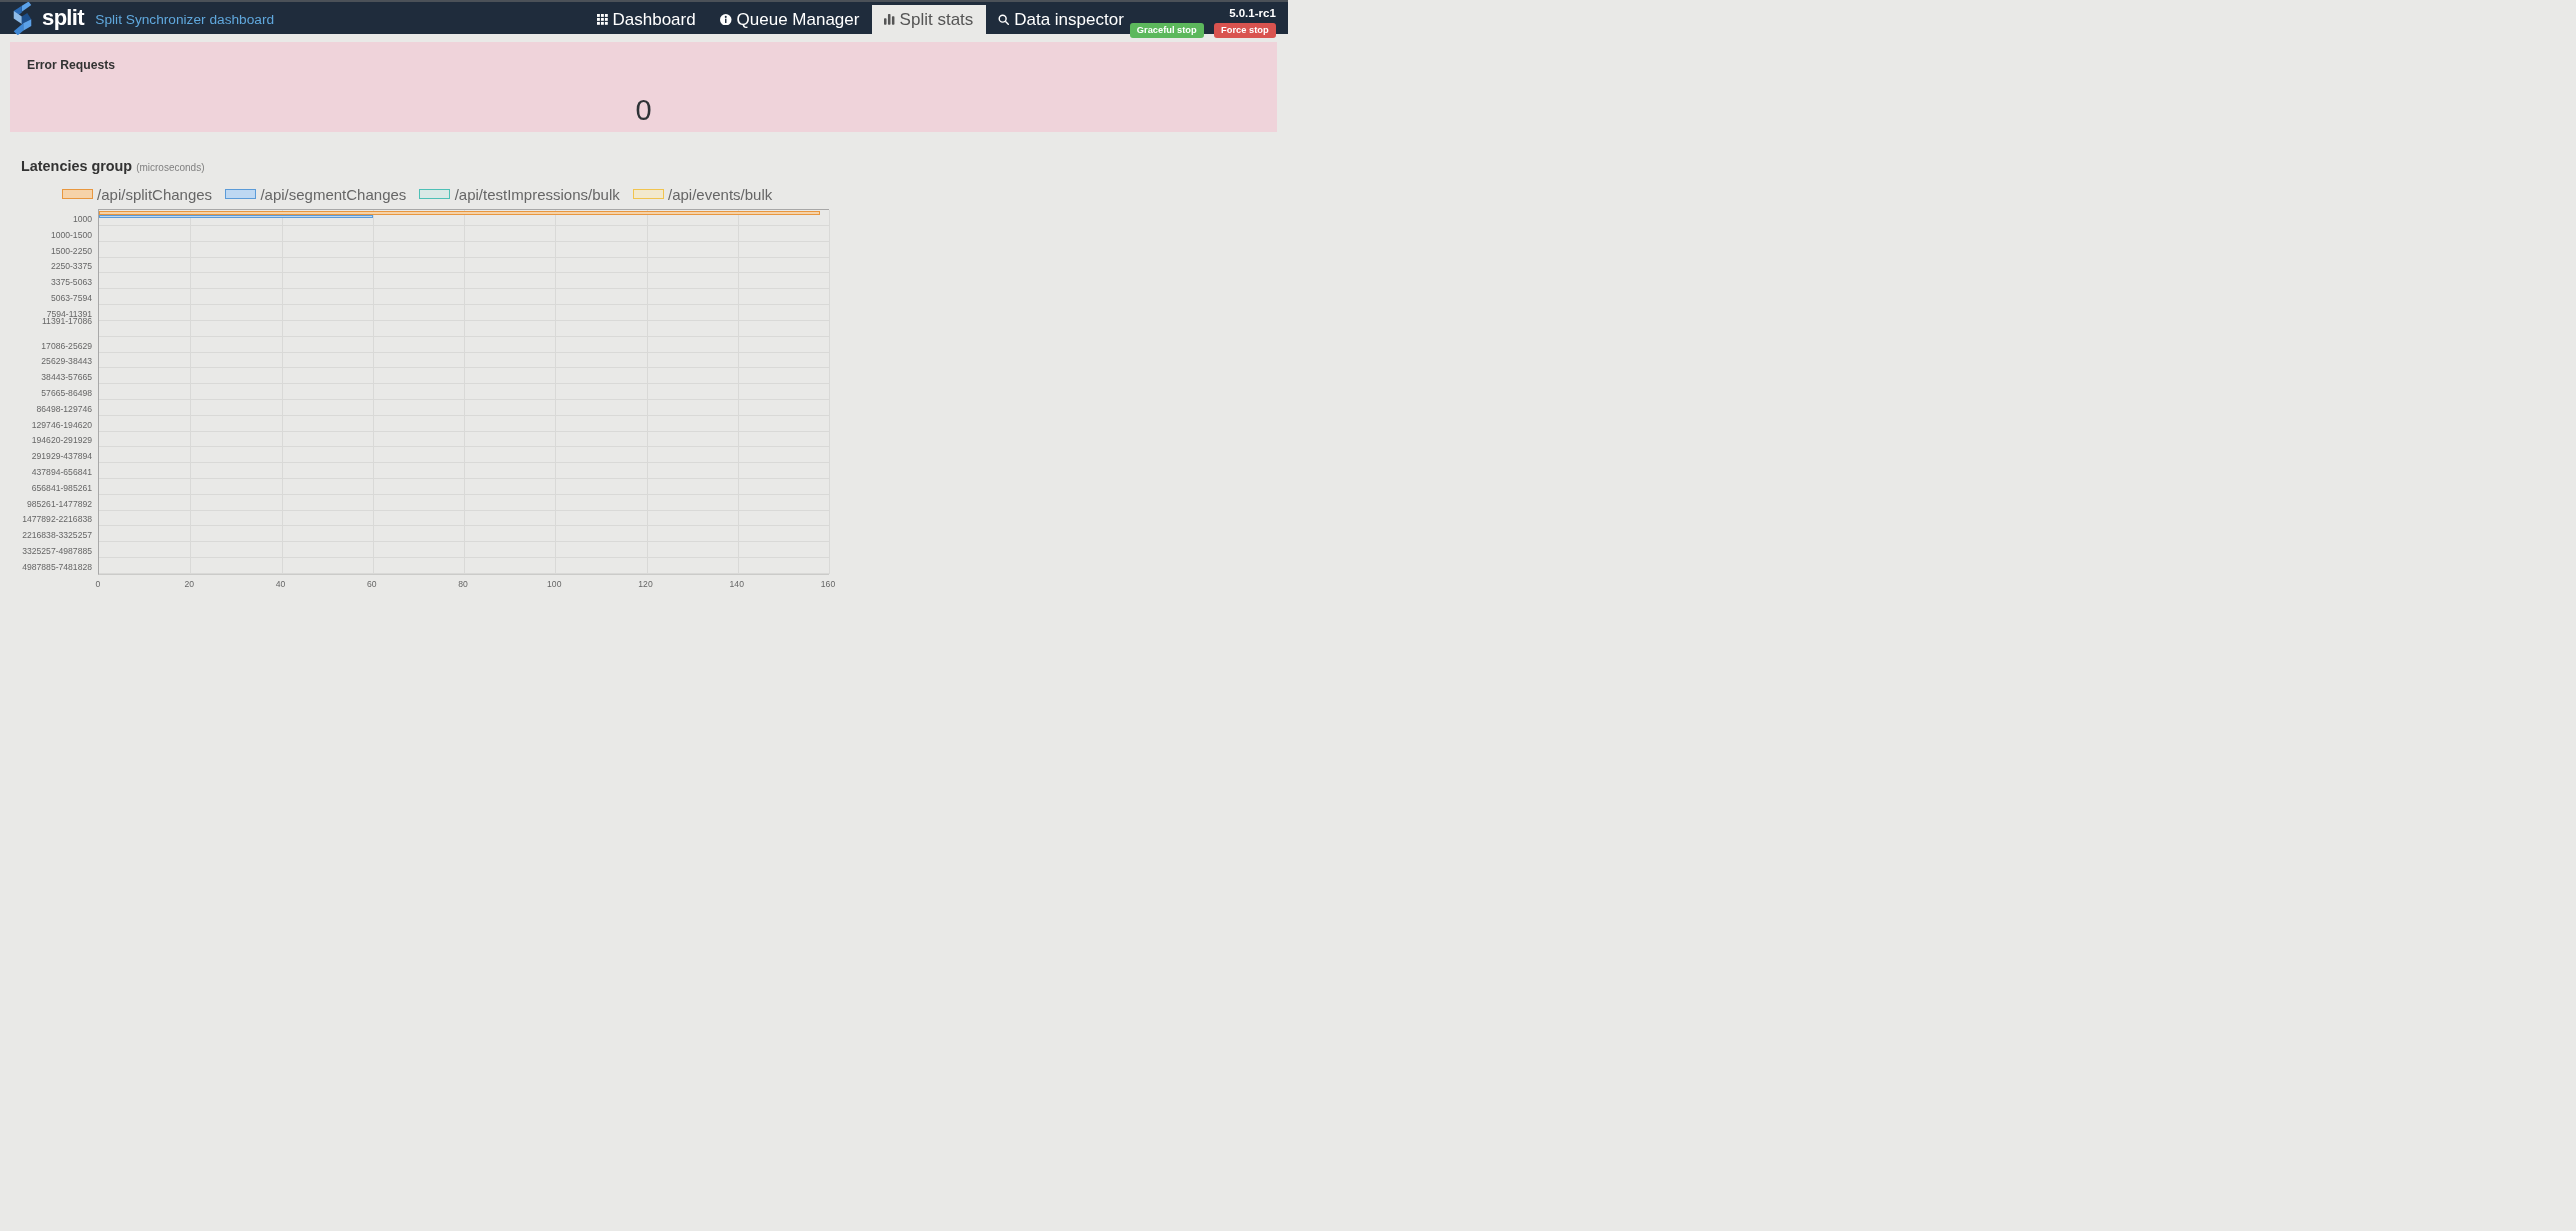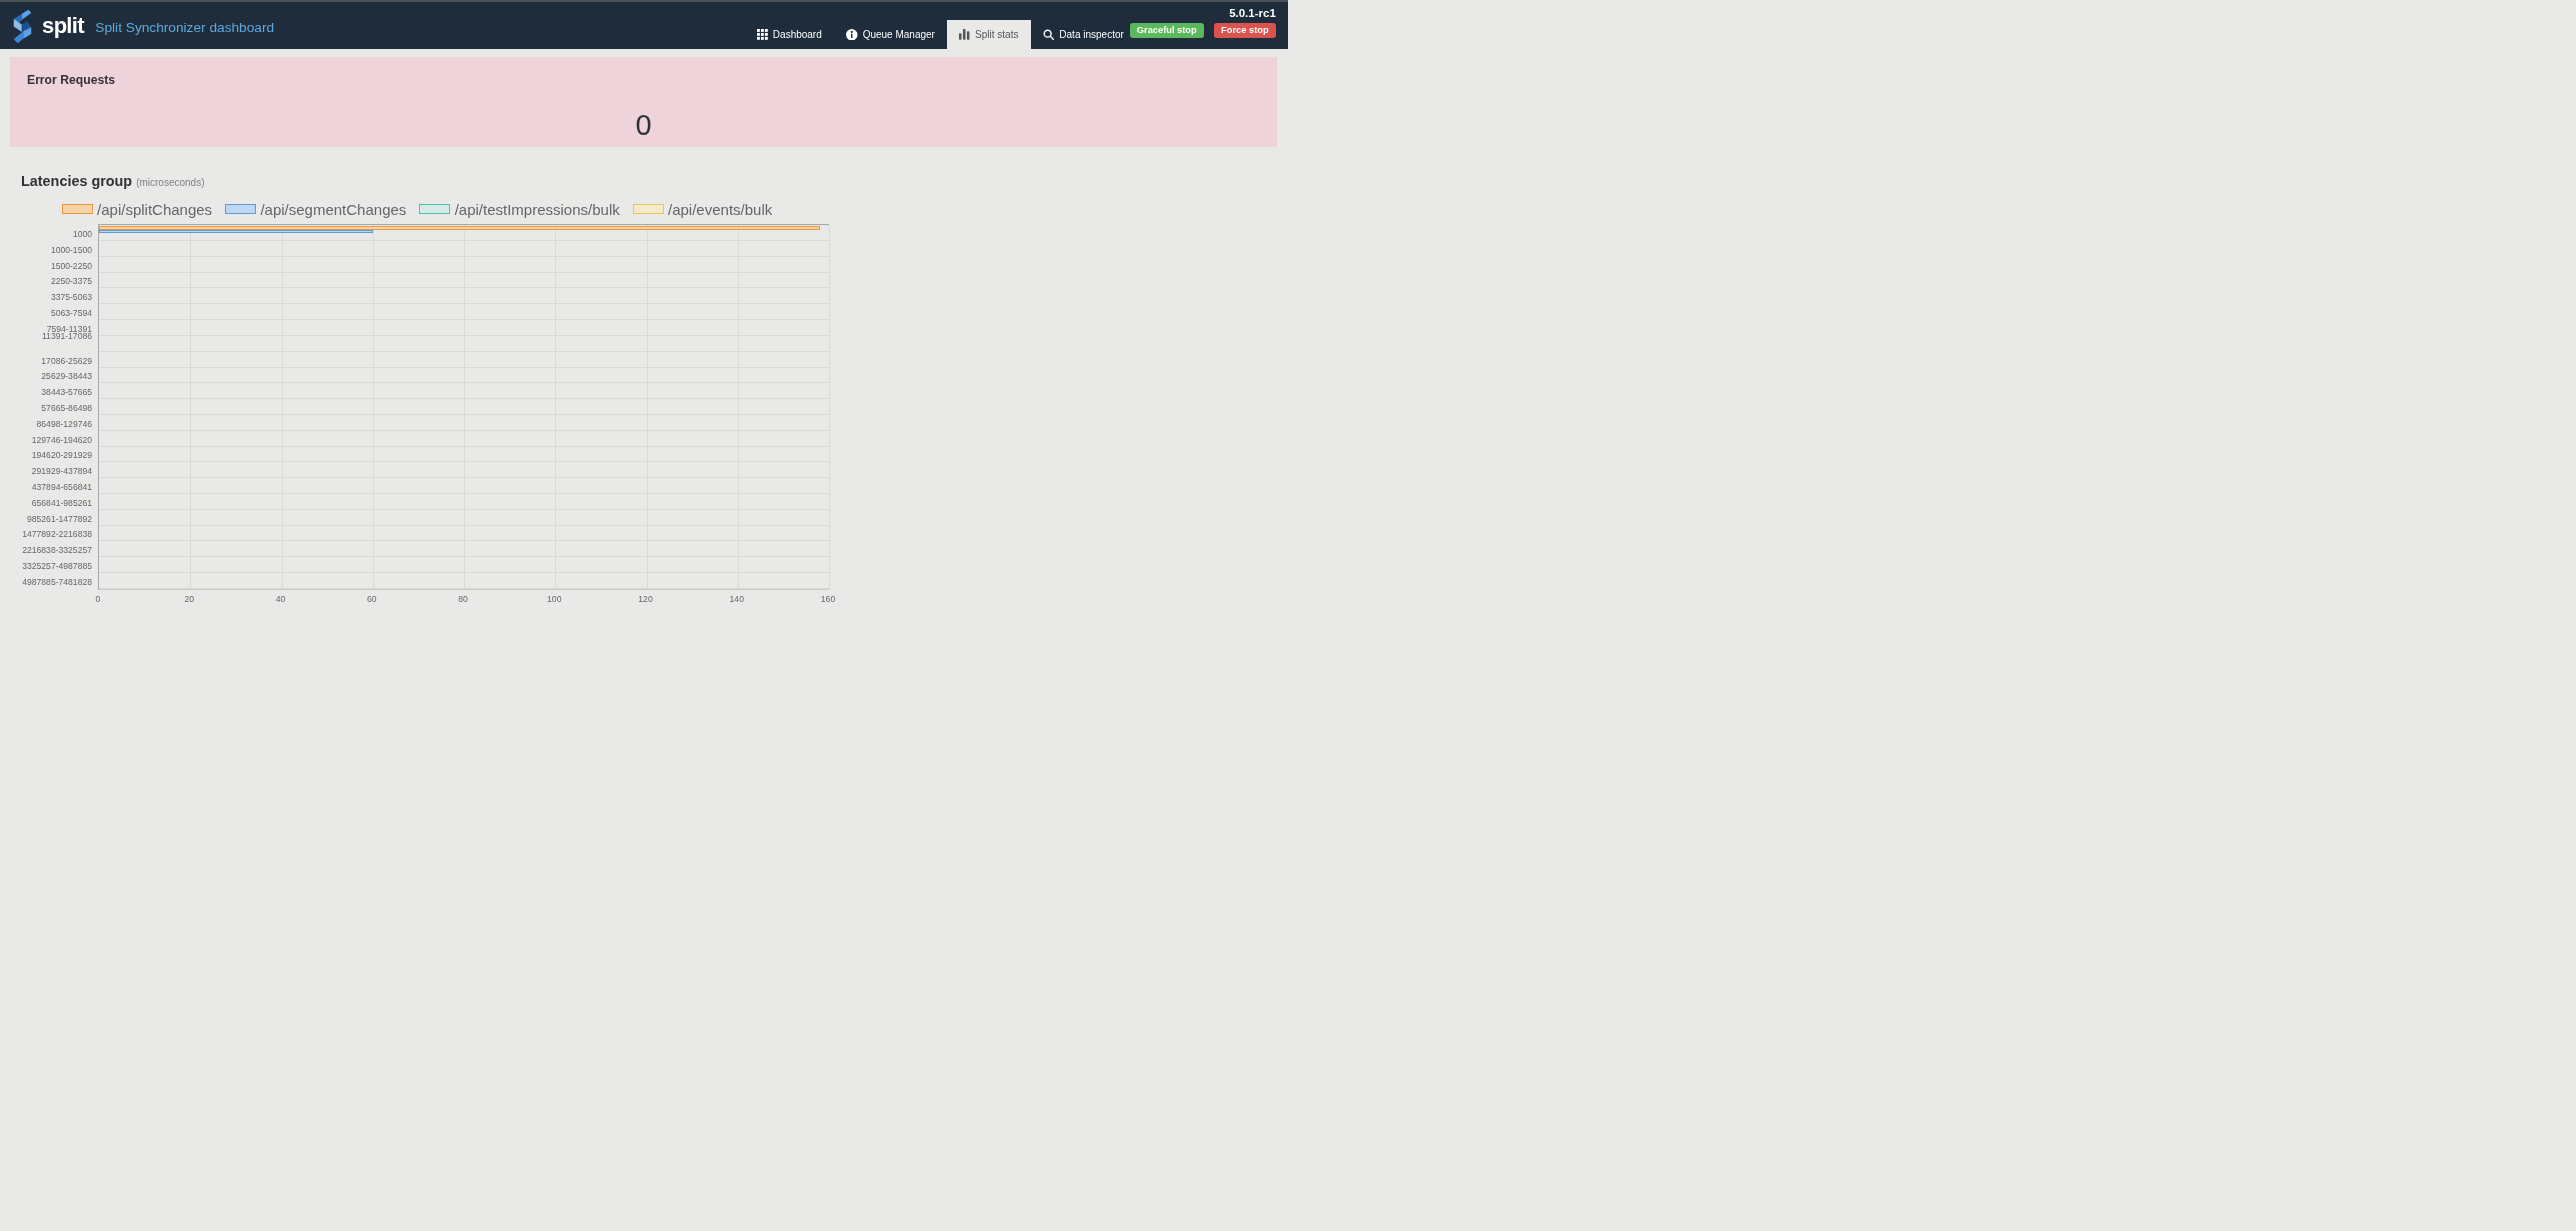--- a/index.html
+++ b/index.html
@@ -5,34 +5,34 @@
   html,body{margin:0;padding:0;}
   body{
     width:1288px;height:616px;overflow:hidden;
     background:#e9e9e7;
     font-family:"Liberation Sans",sans-serif;
     -webkit-font-smoothing:antialiased;
   }
   
   .topstrip{height:2.2px;background:#4b5158;}
   .navbar{
-    position:relative;height:47px;background:#1f2c3c;color:#fff;
+    position:relative;height:32px;background:#1f2c3c;color:#fff;
     display:flex;
   }
   .brand{display:flex;align-items:center;padding-left:9.3px;}
   .brand .logo{width:27px;height:33px;margin-top:1.4px;}
   .brand .brand-name{font-size:22px;font-weight:bold;color:#fff;margin-left:5.8px;letter-spacing:-0.7px;}
   .brand .brand-title{font-size:13.7px;color:#60a8dd;margin-left:11.5px;margin-top:3.6px;}
   .nav-menu{
     position:absolute;right:152px;bottom:0;height:29px;
     display:flex;align-items:stretch;
   }
   .nav-item{
     display:flex;align-items:center;padding:0 12.2px;
-    font-size:10px;color:#fff;cursor:pointer;white-space:nowrap;
+    font-size:17px;color:#fff;cursor:pointer;white-space:nowrap;
   }
   .nav-item svg{margin-right:5px;}
   .nav-item.active{background:#e9e9e7;color:#555;}
   .nav-version{position:absolute;top:5px;right:12.2px;font-size:11.5px;font-weight:bold;color:#fff;}
   .stop-buttons{position:absolute;top:21px;right:12.2px;display:flex;gap:10px;}
   .btn{
     border:none;border-radius:2.9px;color:#fff;font-weight:bold;
     font-size:9.3px;padding:2.2px 7.2px;font-family:"Liberation Sans",sans-serif;cursor:pointer;
   }
   .btn-green{background:#5cb85c;}

